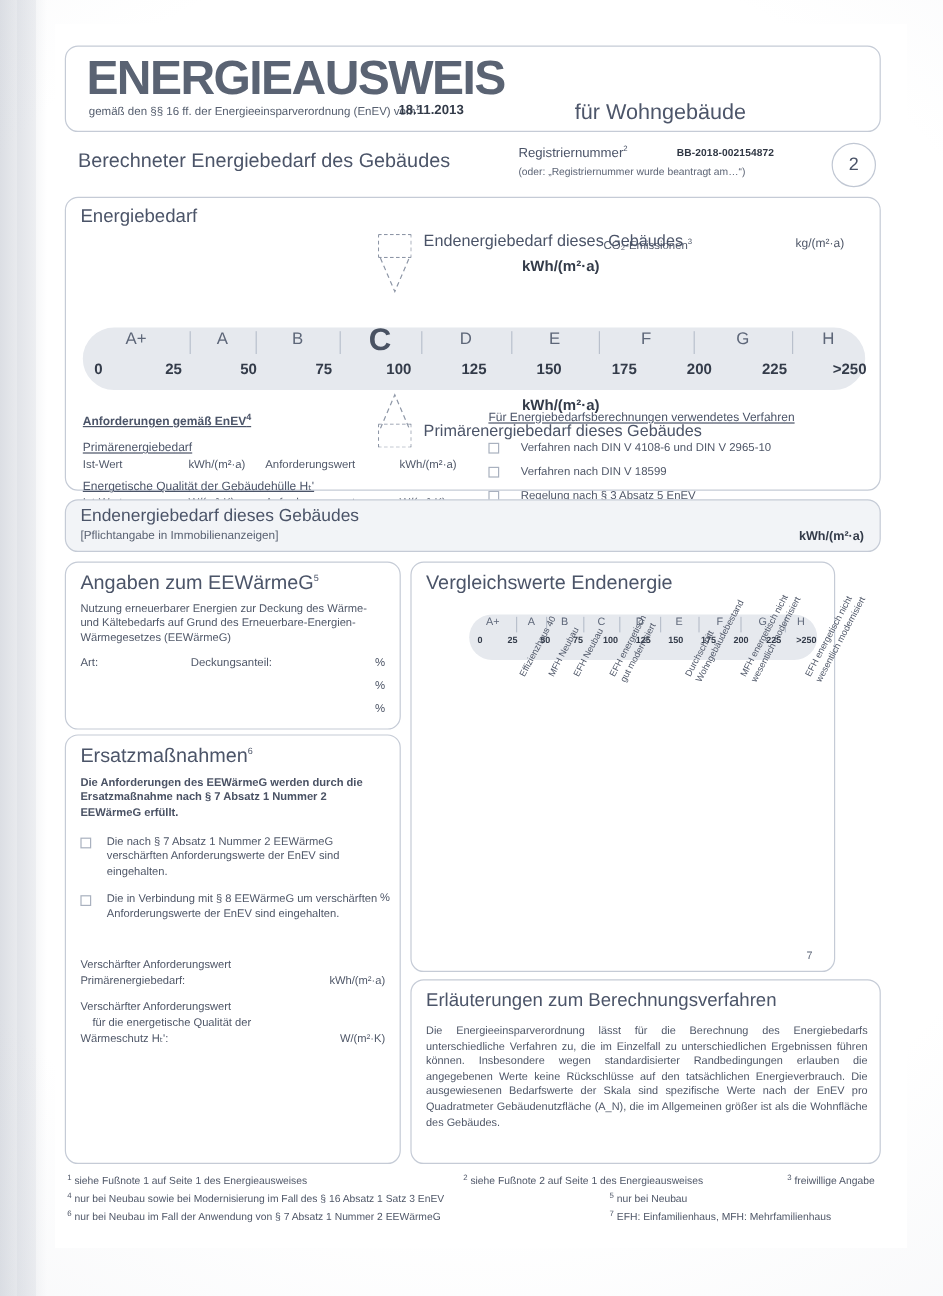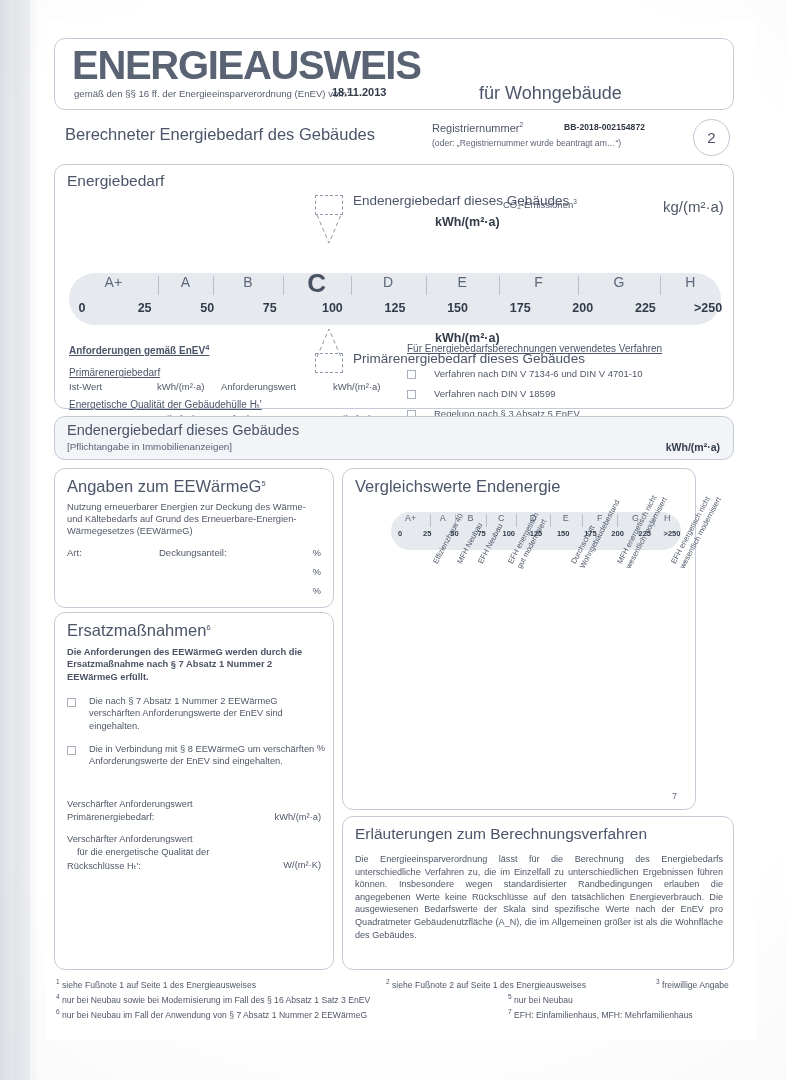--- a/index.html
+++ b/index.html
@@ -57,21 +57,21 @@
   #titlerow .ro{position:absolute;left:378px;top:21px;font-size:8.6px;color:#5c6475;}
   #pageno{
     position:absolute;left:639px;top:2px;width:35px;height:35px;border-radius:50%;
     border:1.4px solid #c0c7d3;display:flex;align-items:center;justify-content:center;
     font-size:15px;color:#4b5468;
   }
   
   #eb{position:absolute;left:8px;top:144px;width:680px;height:245px;}
   #eb .h{position:absolute;left:12px;top:7px;font-size:15.5px;color:#4b5468;}
   #co2{position:absolute;left:448px;top:33px;font-size:9.5px;color:#4f5768;}
-  #co2u{position:absolute;left:608px;top:33px;font-size:15px;color:#4f5768;}
+  #co2u{position:absolute;left:608px;top:33px;font-size:10px;color:#4f5768;}
   
   #scalewrap{position:absolute;left:14px;top:108px;width:652px;height:52px;}
   #scalebg{
     position:absolute;inset:0;border-radius:26px;background:#e6e9ee;
   }
   .seg{position:absolute;top:0;height:26px;}
   .seg .lbl{
     position:absolute;left:0;right:0;top:1px;text-align:center;
     font-size:14px;color:#58617280;color:#5d6678;
   }
@@ -259,21 +259,21 @@
       </div>
       <div class="rl" style="height:16px;margin-top:2px">
         <span class="uline" style="position:absolute;left:0;width:auto;display:inline">Sommerlicher Wärmeschutz (bei Neubau)</span>
         <span style="position:absolute;left:196px"><span class="cb"></span><span>eingehalten</span></span>
       </div>
     </div>
 
     <div id="reqR">
       <span class="uline">Für Energiebedarfsberechnungen verwendetes Verfahren</span>
       <div id="verfahrenlist">
-          <div style="position: relative; margin-top: 14px; font-size: 9.5px; color: rgb(79, 87, 104);"><span class="cb"></span><span style="margin-left:10px">Verfahren nach DIN V 7134-6 und DIN V 4701-10</span></div>
+          <div style="position: relative; margin-top: 14px; font-size: 9.5px; color: rgb(79, 87, 104);"><span class="cb"></span><span style="margin-left:10px">Verfahren nach DIN V 4108-6 und DIN V 2965-10</span></div>
           <div style="position: relative; margin-top: 9px; font-size: 9.5px; color: rgb(79, 87, 104);"><span class="cb"></span><span style="margin-left:10px">Verfahren nach DIN V 18599</span></div>
           <div style="position: relative; margin-top: 9px; font-size: 9.5px; color: rgb(79, 87, 104);"><span class="cb"></span><span style="margin-left:10px">Regelung nach § 3 Absatz 5 EnEV</span></div>
           <div style="position: relative; margin-top: 9px; font-size: 9.5px; color: rgb(79, 87, 104);"><span class="cb"></span><span style="margin-left:10px">Vereinfachungen nach § 9 Absatz 2 EnEV</span></div>
         </div>
     </div>
   </div>
 
   <div class="panel tint" id="strip">
     <div class="a">Endenergiebedarf dieses Gebäudes</div>
     <div class="b">[Pflichtangabe in Immobilienanzeigen]</div>
@@ -308,21 +308,21 @@
       <span style="position:absolute;right:0;top:0;font-size:9.3px;color:#4f5768">%</span>
       <div style="margin-left:22px;font-size:9.3px;line-height:12.4px;color:#4f5768">Die in Verbindung mit § 8 EEWärmeG um            verschärften Anforderungswerte der EnEV sind eingehalten.</div>
     </div>
 
     <div style="position:absolute;left:12px;top:186px;font-size:9.3px;color:#4f5768">Verschärfter Anforderungswert</div>
     <div style="position:absolute;left:12px;top:199px;font-size:9.3px;color:#4f5768">Primärenergiebedarf:</div>
     <div style="position:absolute;right:12px;top:199px;font-size:9.3px;color:#4f5768">kWh/(m²·a)</div>
 
     <div style="position:absolute;left:12px;top:221px;font-size:9.3px;color:#4f5768">Verschärfter Anforderungswert</div>
     <div style="position:absolute;left:22px;top:234px;font-size:9.3px;color:#4f5768">für die energetische Qualität der</div>
-    <div style="position:absolute;left:12px;top:247px;font-size:9.3px;color:#4f5768">Rückschlüsse Hₜ':</div>
+    <div style="position:absolute;left:12px;top:247px;font-size:9.3px;color:#4f5768">Wärmeschutz Hₜ':</div>
     <div style="position:absolute;right:12px;top:247px;font-size:9.3px;color:#4f5768">W/(m²·K)</div>
   </div>
 
   <div class="panel" id="vgl">
     <div class="bigh" style="position:absolute;left:12px;top:8px">Vergleichswerte Endenergie</div>
 
     <div id="vscalewrap">
       <div id="vscalebg"></div>
       <div id="vsegments">
           <div class="vseg" style="position: absolute; top: 0px; height: 16px; left: 0px; width: 39.44px;">

